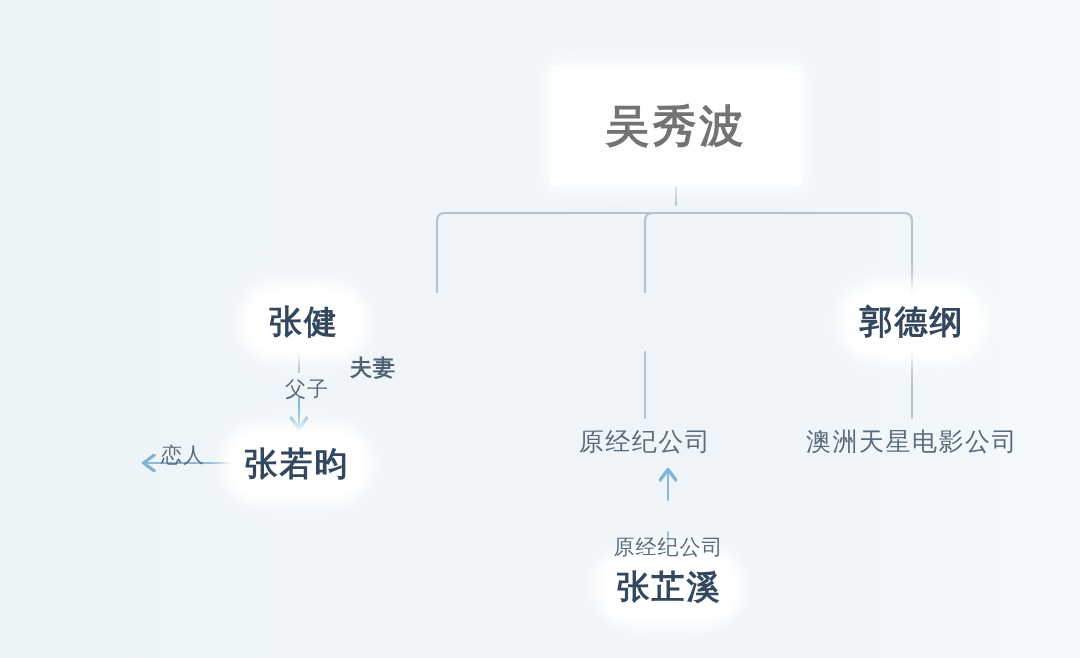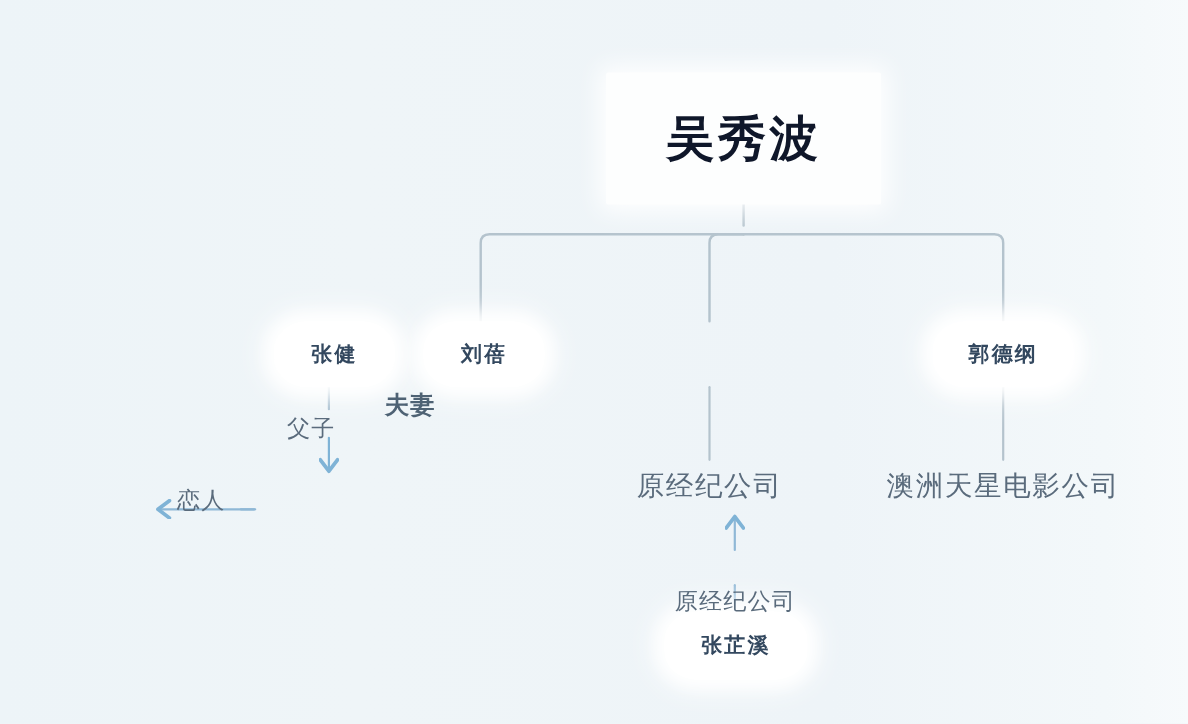--- a/index.html
+++ b/index.html
@@ -46,33 +46,33 @@
     justify-content: center;
     text-align: center;
     white-space: nowrap;
     box-sizing: border-box;
   }
 
   
   .node-root {
     background: #fdfefe;
     border-radius: 2px;
-    color: #0f172a;
+    color: #737373;
     font-size: 44px;
     font-weight: bold;
     letter-spacing: 3px;
     box-shadow: 0 0 22px 6px rgba(255,255,255,0.95);
   }
 
   
   .node-pill {
     background: #ffffff;
     border-radius: 30px / 26px;
     color: #33485f;
-    font-size: 19px;
+    font-size: 33px;
     font-weight: bold;
     letter-spacing: 2px;
     box-shadow:
       0 0 14px 8px rgba(255,255,255,0.92),
       0 0 26px 14px rgba(255,255,255,0.55);
   }
 
   
   .node-plain {
     color: #5a6b7c;
@@ -150,34 +150,34 @@
     <g stroke="#8fb8d6" stroke-width="2" fill="none" stroke-linecap="round">
       <path d="M668,556 L668,532"></path>
       <path d="M668,500 L668,470" marker-end="url(#arrow-up-blue)"></path>
     </g>
   </svg>
 
   <div class="node node-root" style="left:551px; top:66px; width:250px; height:120px;">吴秀波</div>
 
   <div class="node node-pill" style="left:249px; top:292px; width:110px; height:60px;">张健</div>
 
-  <div class="node node-pill" style="left:385px; top:292px; width:110px; height:60px;">刘蓓</div>
 
 
   <div class="node node-pill" style="left:848px; top:292px; width:128px; height:60px;">郭德纲</div>
 
+  <div class="node node-pill" style="left:232px; top:433px; width:130px; height:62px;">张若昀</div>
 
 
   <div class="node node-plain" style="left:560px; top:418px; width:170px; height:46px;">原经纪公司</div>
 
   <div class="node node-plain" style="left:795px; top:418px; width:234px; height:46px;">澳洲天星电影公司</div>
 
   <div class="node node-pill" style="left:604px; top:556px; width:130px; height:62px;text-align:center;">张芷溪</div>
 
   <div class="edge-label edge-label-strong" style="left:342px; top:310px; width:62px;">夫妻</div>
 
-  <div class="edge-label" style="left:252px; top:375px; width:62px;font-family:Liberation Mono, monospace;">父子</div>
+  <div class="edge-label" style="left:276px; top:375px; width:62px;font-family:Liberation Mono, monospace;">父子</div>
 
   <div class="edge-label" style="left:152px; top:441px; width:62px;">恋人</div>
 
   <div class="edge-label" style="left:591px; top:497px; width:155px;margin-top:36px;">原经纪公司</div>
 
 </div>
 
 </body></html>

